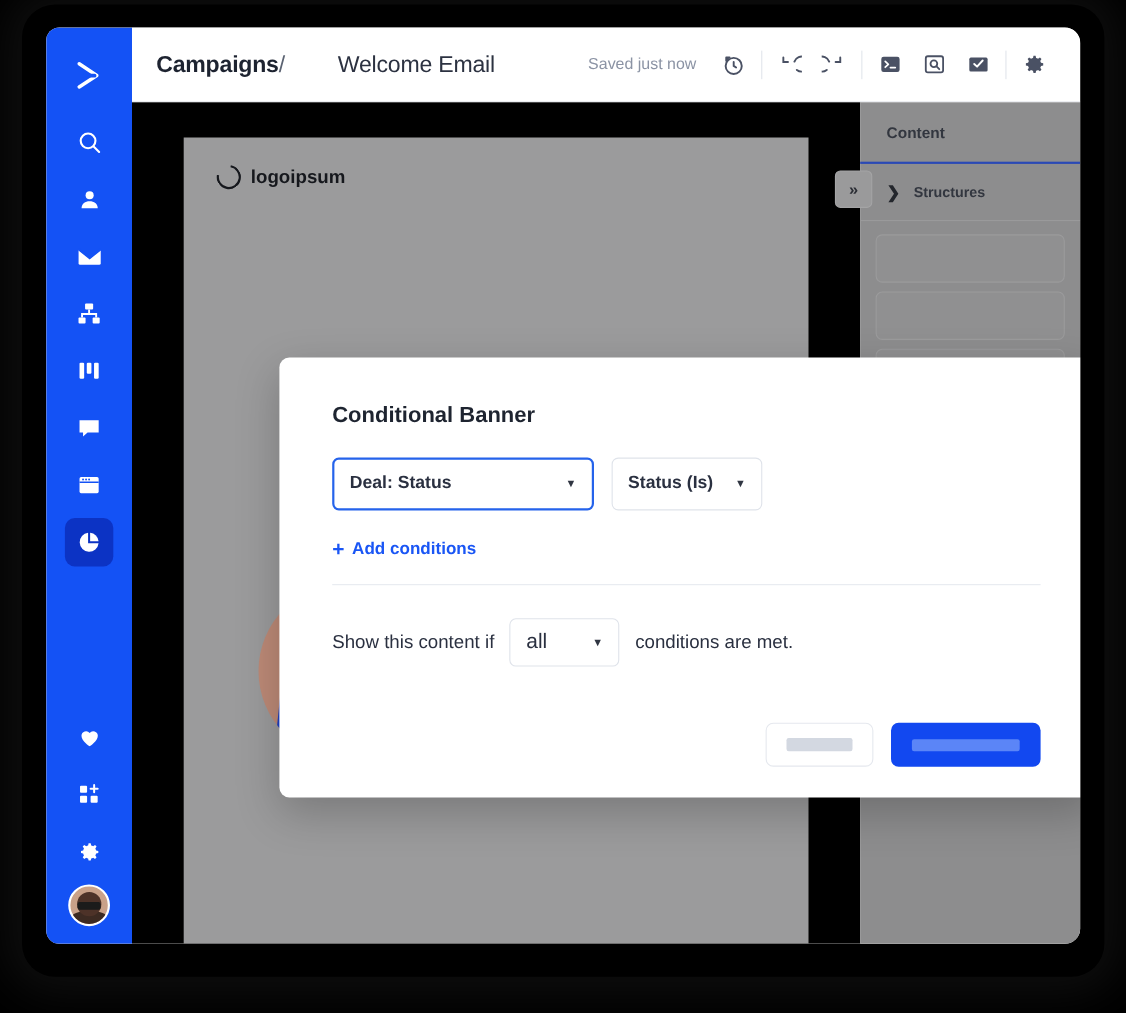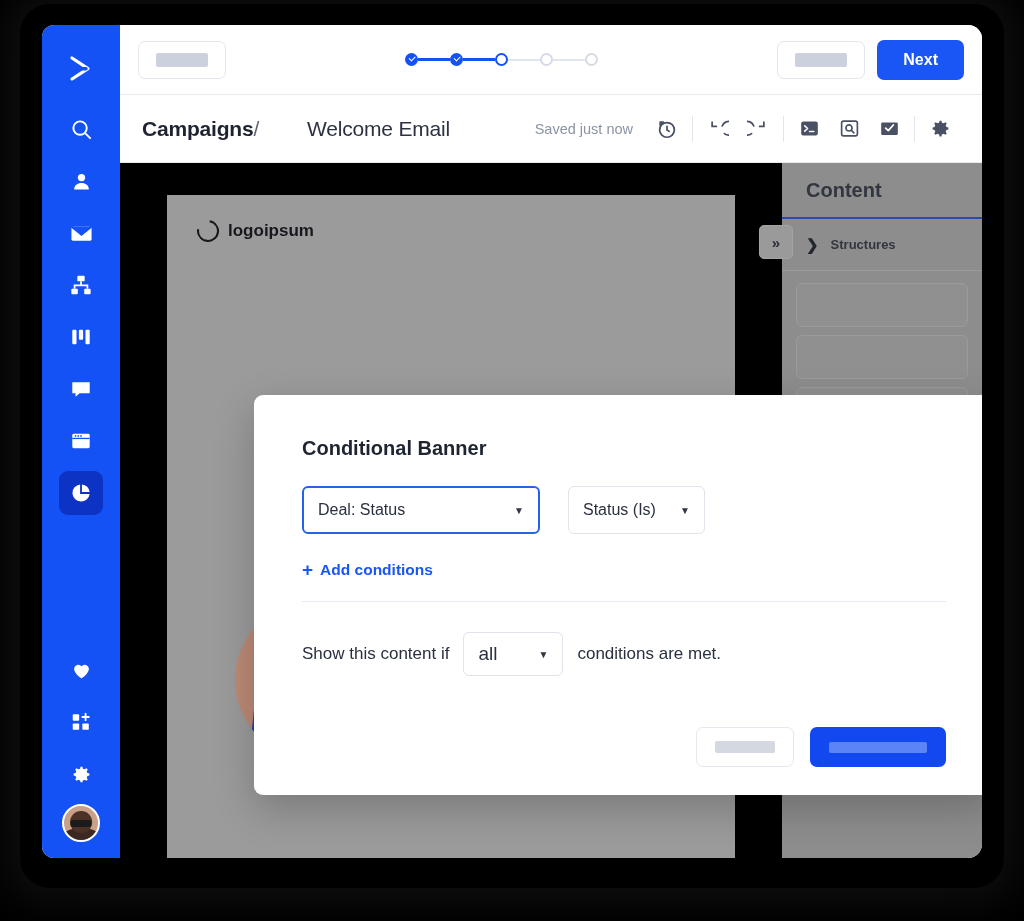--- a/index.html
+++ b/index.html
@@ -155,21 +155,21 @@
   .blue-block .bb-logo { display: flex; align-items: center; gap: 8px; color: #cfd3da; font-weight: 700; font-size: 17px; }
   .bb-mark { width: 19px; height: 19px; border: 2.4px solid #cfd3da; border-radius: 3px; }
 
   
   #rightpanel {
     width: 200px; flex: 0 0 200px; background: #8d8d8e;
     display: flex; flex-direction: column; position: relative;
   }
   .rp-tabs { height: 56px; flex: 0 0 56px; display: flex; align-items: center;
              padding: 0 0 0 24px; border-bottom: 2px solid #2a49b5; position: relative; }
-  .rp-tab { font-size: 20px; font-weight: 700; color: #32363f; }
+  .rp-tab { font-size: 14px; font-weight: 700; color: #32363f; }
   .rp-structures { height: 52px; display: flex; align-items: center; gap: 12px;
                    padding-left: 24px; border-bottom: 1px solid #9a9a9b; }
   .rp-structures .lbl { font-size: 13px; font-weight: 700; color: #32363f; }
   .chev { color: #23262c; font-weight: 700; font-size: 15px; }
   .rp-list { flex: 1 1 auto; padding: 12px 14px 14px 14px; display: flex; flex-direction: column; gap: 8px; overflow: hidden; }
   .rp-block {
     height: 44px; flex: 0 0 44px; border: 1px solid #9b9b9c; border-radius: 6px;
     background: #909091; display: flex; align-items: center; gap: 12px; padding-left: 16px;
     color: #24262b; font-size: 14.5px;
   }
@@ -185,21 +185,21 @@
   #modal {
     position: absolute; left: 134px; top: 232px;
     width: 740px; height: 400px;
     background: #fff; border-radius: 9px;
     box-shadow: 0 14px 40px rgba(0,0,0,0.22);
     padding: 42px 48px 28px 48px;
     display: flex; flex-direction: column;
     z-index: 20;
   }
   .modal-title { font-size: 20px; font-weight: 700; color: #1e2430; margin-bottom: 26px; }
-  .cond-row { display: flex; align-items: center; gap: 28px; }
+  .cond-row { display: flex; align-items: center; gap: 16px; font-weight: bold; }
   .sel {
     height: 48px; border: 1px solid #dfe3ea; border-radius: 6px; background: #fff;
     display: flex; align-items: center; padding: 0 14px;
     font-size: 16px; color: #2a3040;
   }
   .sel.focused { border: 2px solid #2563eb; }
   .sel .caret { margin-left: auto; padding-left: 14px; color: #303642; font-size: 10px; }
   .sel-field { width: 238px; }
   .sel-op { width: 137px; }
   .inp-val {
@@ -357,44 +357,20 @@
 
     <div class="avatar">
       <div class="body"></div>
       <div class="head"></div>
       <div class="glasses"></div>
     </div>
   </div>
 
   <div id="main">
 
-    <div id="topbar">
-      <div class="ghost-btn">
-        <div class="ghost-bar"></div>
-      </div>
-
-      <div class="stepper">
-        <div class="step-dot done"></div>
-        <div class="step-line"></div>
-        <div class="step-dot done"></div>
-        <div class="step-line"></div>
-        <div class="step-dot current"></div>
-        <div class="step-line todo"></div>
-        <div class="step-dot todo"></div>
-        <div class="step-line todo"></div>
-        <div class="step-dot todo"></div>
-      </div>
-
-      <div class="topbar-right">
-        <div class="ghost-btn">
-          <div class="ghost-bar"></div>
-        </div>
-        <button class="next-btn">Next</button>
-      </div>
-    </div>
 
     <div id="crumbbar">
       <div class="crumb">
         <b>Campaigns</b><span class="sep">/</span><span class="leaf">Welcome Email</span>
       </div>
 
       <div class="saved">Saved just now</div>
 
       <div class="tool-icons">
         <div class="tool-ico">

